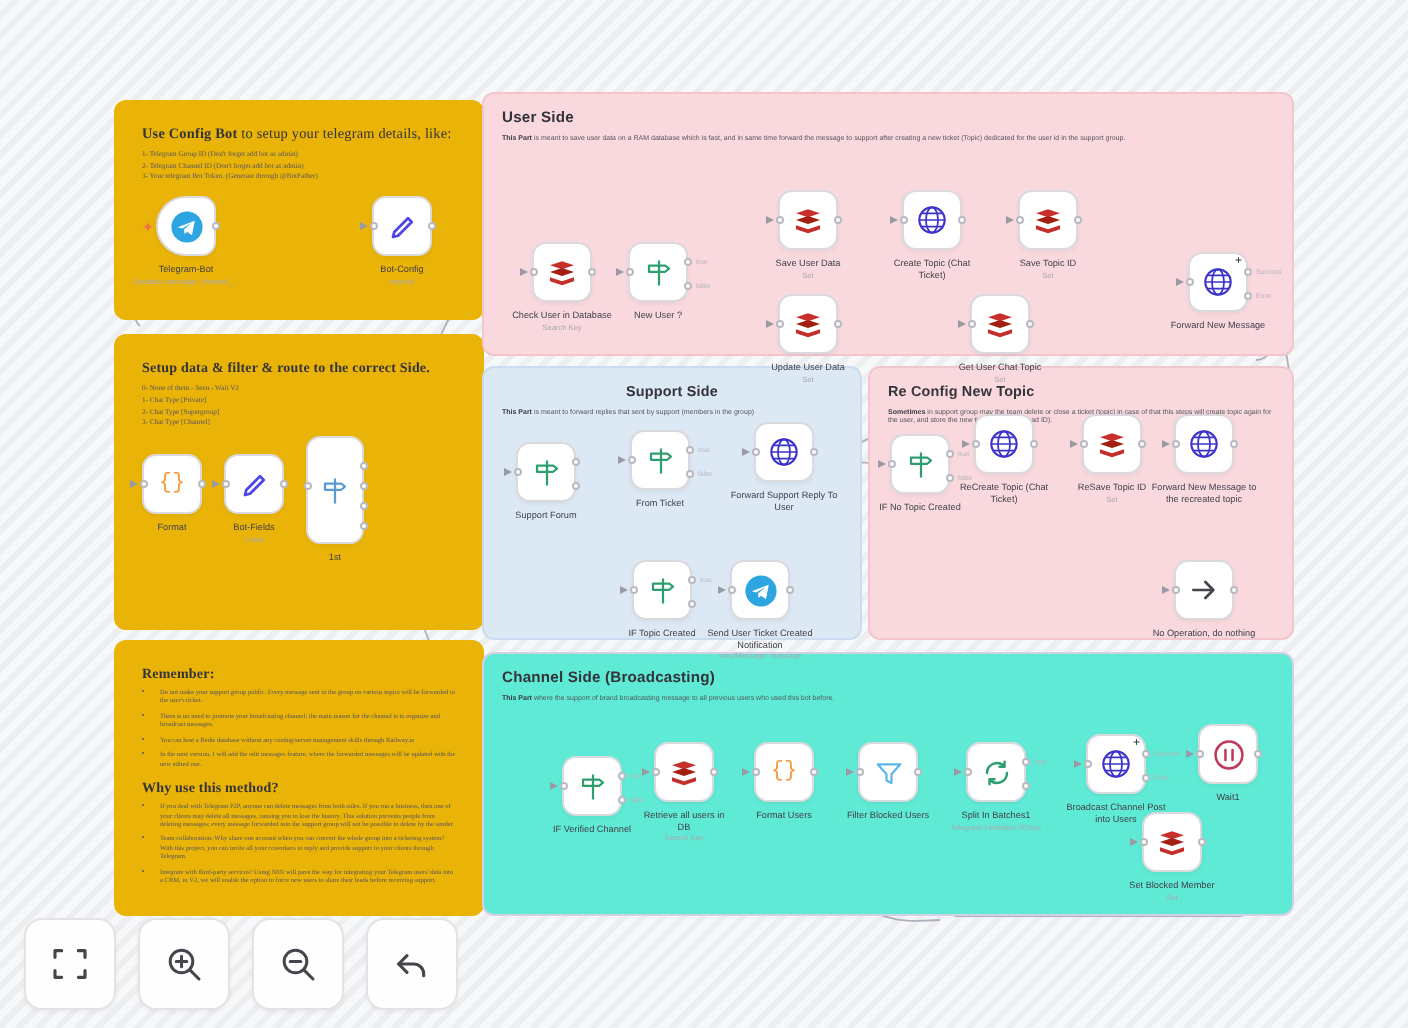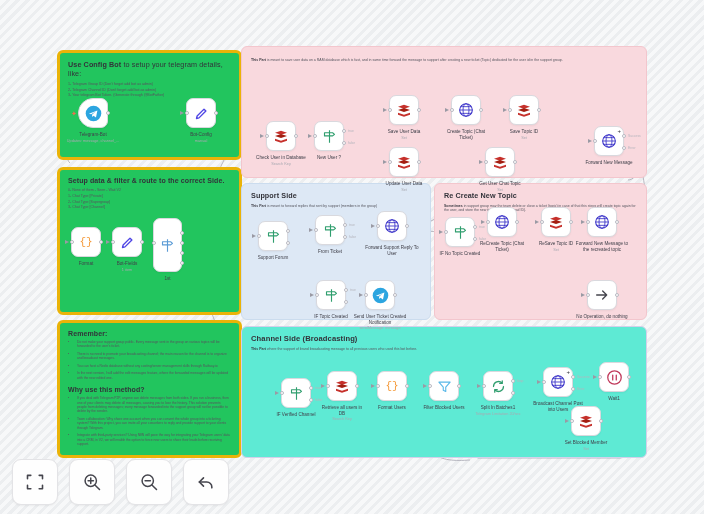--- a/index.html
+++ b/index.html
@@ -9,21 +9,21 @@
     background:
       repeating-linear-gradient(-45deg,#eceef0 0 3px,#f7f8f9 3px 7px);
     position:relative;
   }
   .canvas{position:absolute;inset:0;}
 
   
   .note{position:absolute;border-radius:6px;box-sizing:border-box;}
   .note-title{font-weight:bold;letter-spacing:.1px;}
 
-  .note.white{background:#22c55e;border:3px solid #eab308;}
+  .note.white{background:#eab308;border:6px solid #eab308;font-family:Liberation Serif, serif;}
   .note.pink{background:#f9d9de;border:1px solid #f3c6cd;}
   .note.blue{background:#dde8f5;border:1px solid #cbdcee;}
   .note.pink2{background:#f9d9de;border:1px solid #f3c6cd;}
   .note.purple{background:#5eead4;border:1px solid #d4d0ea;}
 
   .hdr{color:#33333a;}
   .body-txt{color:#55555e;}
   ul.note-list{margin:3px 0 0 9px;padding:0;}
   ul.note-list li{margin-bottom:3px;line-height:1.35;}
   .bold{font-weight:bold;color:#3a3a42;}
@@ -159,34 +159,35 @@
     </ul>
     <div class="note-title hdr" style="font-size:7px;margin-top:6px;">Why use this method?</div>
     <ul class="note-list body-txt" style="font-size:3.3px;">
       <li>If you deal with Telegram P2P, anyone can delete messages from both sides. If you run a business, then one of your clients may delete all messages, causing you to lose the history. This solution prevents people from deleting messages; every message forwarded into the support group will not be possible to delete by the sender.</li>
       <li>Team collaboration: Why share one account when you can convert the whole group into a ticketing system? With this project, you can invite all your coworkers to reply and provide support to your clients through Telegram.</li>
       <li>Integrate with third-party services? Using N8N will pave the way for integrating your Telegram users' data into a CRM, in V2, we will enable the option to force new users to share their leads before receiving support.</li>
     </ul>
   </div>
 
   <div class="note pink" style="left:241px;top:46px;width:406px;height:132px;padding:7px 9px;">
+    <div class="note-title hdr" style="font-size:7.6px;">User Side</div>
     <div class="body-txt" style="font-size:3.5px;margin-top:4px;">
       <span class="bold">This Part</span><span> is meant to save user data on a RAM database which is fast, and in same time forward the message to support after creating a new ticket (Topic) dedicated for the user id in the support group.</span>
     </div>
   </div>
 
   <div class="note blue" style="left:241px;top:183px;width:190px;height:137px;padding:7px 9px;">
-    <div class="note-title hdr" style="font-size:7.2px;">Support Side</div>
+    <div class="note-title hdr" style="font-size:7.2px;text-align:center;">Support Side</div>
     <div class="body-txt" style="font-size:3.5px;margin-top:4px;">
       <span class="bold">This Part</span><span> is meant to forward replies that sent by support (members in the group)</span>
     </div>
   </div>
 
   <div class="note pink2" style="left:434px;top:183px;width:213px;height:137px;padding:7px 9px;">
-    <div class="note-title hdr" style="font-size:7.2px;">Re Create New Topic</div>
+    <div class="note-title hdr" style="font-size:7.2px;">Re Config New Topic</div>
     <div class="body-txt" style="font-size:3.5px;margin-top:4px;">
       <span class="bold">Sometimes</span><span> in support group may the team delete or close a ticket (topic) in case of that this steps will create topic again for the user, and store the new ticket id (topic/thread ID).</span>
     </div>
   </div>
 
   <div class="note purple" style="left:241px;top:326px;width:406px;height:132px;padding:7px 9px;">
     <div class="note-title hdr" style="font-size:7.6px;">Channel Side (Broadcasting)</div>
     <div class="body-txt" style="font-size:3.5px;margin-top:4px;">
       <span class="bold">This Part</span><span> where the support of brand broadcasting message to all previous users who used this bot before.</span>
     </div>

